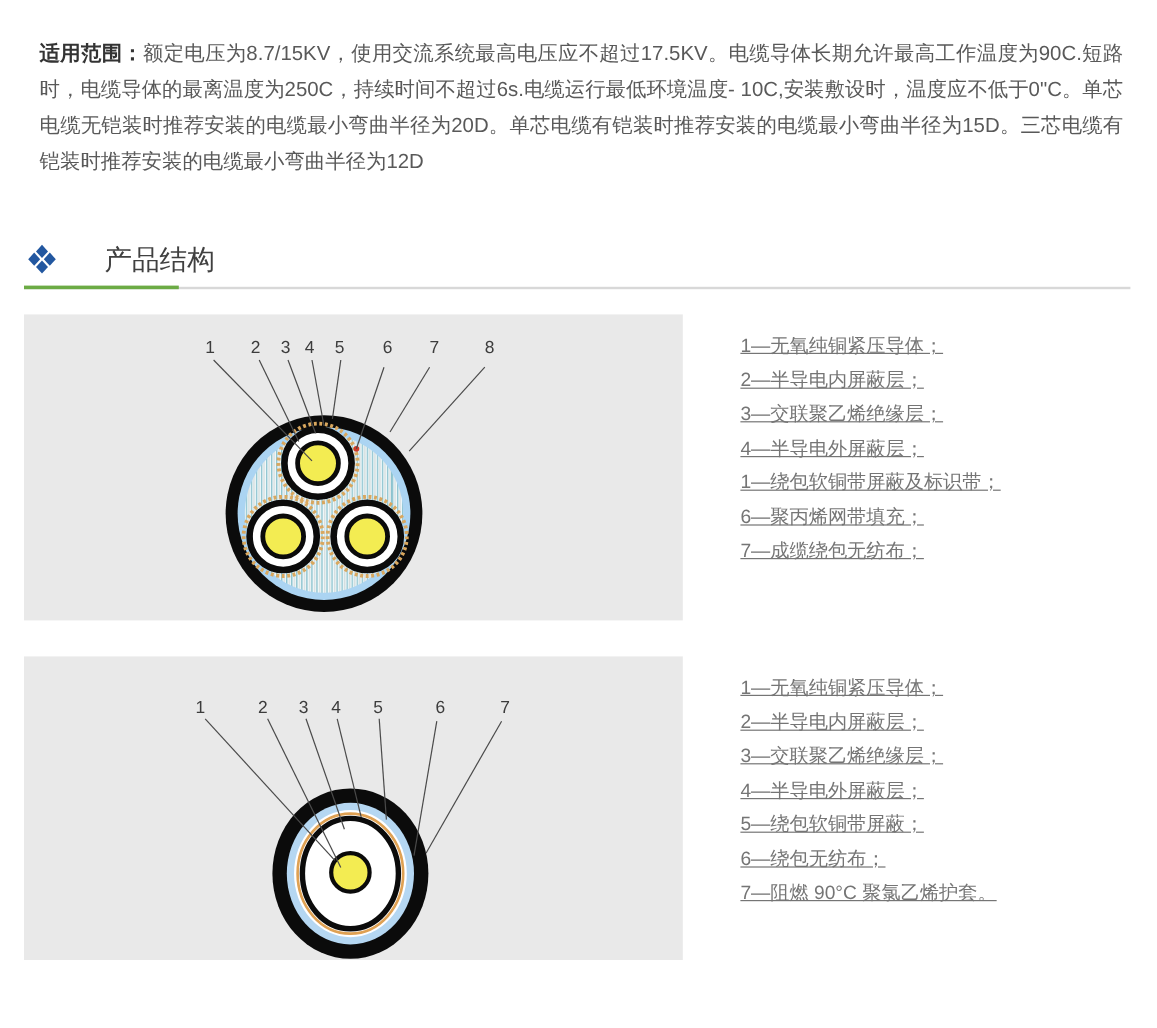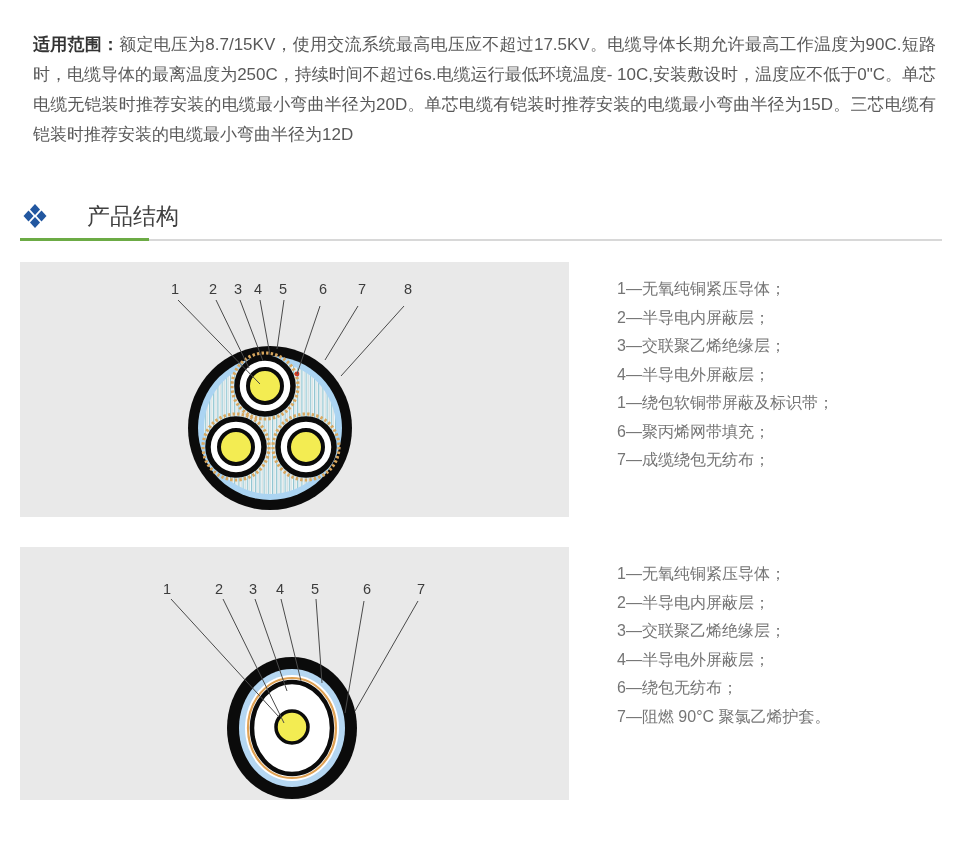--- a/index.html
+++ b/index.html
@@ -27,21 +27,21 @@
   .rule-green {
     position:absolute; left:0; top:-1px; height:3px; width:129px; background:#6cab45;
   }
   .row { display:flex; margin-left:20px; }
   .row-1 { margin-top:21px; }
   .row-2 { margin-top:30px; }
   .panel { width:549px; background:#e9e9e9; flex:0 0 auto; }
   .panel-1 { height:255px; }
   .panel-2 { height:253px; }
   .panel svg { display:block; }
-  .legend { margin-left:48px; padding-top:13px; font-size:16px; color:#757575; }
+  .legend { margin-left:48px; padding-top:13px; font-size:16px; color:#757575;text-decoration:underline; }
   .legend .legend-item { line-height:28.5px; white-space:nowrap; }
   .num-label { fill:#3c3c3c; font-size:14.5px; }
 </style>
 </head>
 <body>
 
 <p class="intro"><b>适用范围：</b><span>额定电压为8.7/15KV，使用交流系统最高电压应不超过17.5KV。电缆导体长期允许最高工作温度为90C.短路时，电缆导体的最离温度为250C，持续时间不超过6s.电缆运行最低环境温度- 10C,安装敷设时，温度应不低于0"C。单芯电缆无铠装时推荐安装的电缆最小弯曲半径为20D。单芯电缆有铠装时推荐安装的电缆最小弯曲半径为15D。三芯电缆有铠装时推荐安装的电缆最小弯曲半径为12D</span></p>
 
 <div class="section-header">
   <span class="diamond-wrap">
@@ -156,16 +156,17 @@
         <text x="347" y="47">6</text>
         <text x="401" y="47">7</text>
       </g>
     </svg>
   </div>
   <div class="legend">
     <div class="legend-item">1—无氧纯铜紧压导体；</div>
     <div class="legend-item">2—半导电内屏蔽层；</div>
     <div class="legend-item">3—交联聚乙烯绝缘层；</div>
     <div class="legend-item">4—半导电外屏蔽层；</div>
+    <div class="legend-item">5—绕包软铜带屏蔽；</div>
     <div class="legend-item">6—绕包无纺布；</div>
     <div class="legend-item">7—阻燃 90°C 聚氯乙烯护套。</div>
   </div>
 </div>
 
 </body></html>

